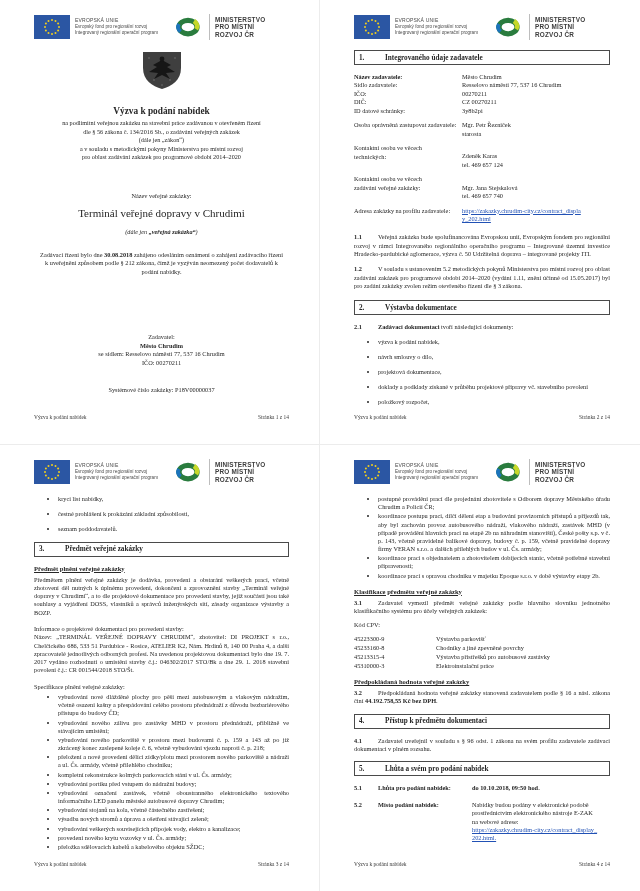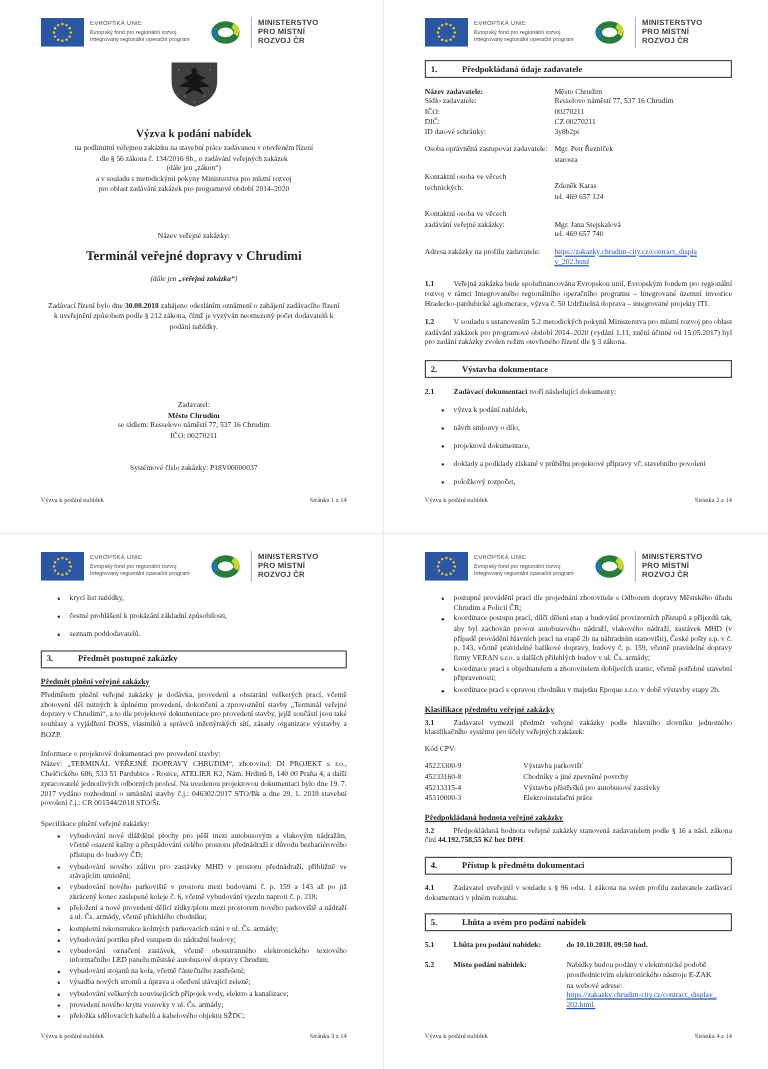--- a/index.html
+++ b/index.html
@@ -33,21 +33,21 @@
   ul.doc li { font-size:6.3px; line-height:1.3; text-align:justify; }
   ul.sp li { margin-bottom:7px; }
   ul.tight li { margin-bottom:1px; }
   .footer { position:absolute; left:34px; right:30px; bottom:24px; display:flex; justify-content:space-between; font-size:5.4px; color:#3a3a3a; }
 
   
   .arms { text-align:center; margin:6px 0 10px 0; }
   .p1-title { font-size:9.3px; font-weight:bold; text-align:center; margin-bottom:3px; }
   .p1-sub { font-size:6.2px; text-align:center; line-height:1.38; }
   .p1-nazev { margin-top:30px; font-size:6.3px; text-align:center; }
-  .p1-main { font-size:11px; font-weight:bold; text-align:center; margin-top:8px; }
+  .p1-main { font-size:11px; font-weight:normal; text-align:center; margin-top:8px; }
   .p1-alias { font-size:6.2px; text-align:center; margin-top:9px; font-style:italic; }
   .p1-open { margin:16px 6px 0 6px; font-size:6.3px; line-height:1.38; text-align:center; }
   .p1-zad { margin-top:56px; text-align:center; font-size:6.3px; line-height:1.4; }
   .p1-sys { margin-top:18px; text-align:center; font-size:6.3px; }
 
   
   .id-row { display:flex; font-size:6.3px; line-height:1.34; }
   .id-row .lab { width:108px; flex-shrink:0; }
   .id-row .val { flex:1; }
   .id-gap { height:6px; }
@@ -188,21 +188,21 @@
         <div class="min-text">
           <div>MINISTERSTVO</div>
           <div>PRO MÍSTNÍ</div>
           <div>ROZVOJ ČR</div>
         </div>
       </div>
     </div>
 
     <div class="section-box">
       <span class="snum">1.</span>
-      <span>Předpokládaná údaje zadavatele</span>
+      <span>Integrovaného údaje zadavatele</span>
     </div>
 
     <div class="id-row">
         <span class="lab bold">Název zadavatele:</span>
         <span class="val">Město Chrudim</span>
       </div>
     <div class="id-row">
         <span class="lab">Sídlo zadavatele:</span>
         <span class="val">Resselovo náměstí 77, 537 16 Chrudim</span>
       </div>
@@ -309,21 +309,21 @@
     </div>
 
     <ul class="doc sp">
       <li>krycí list nabídky,</li>
       <li>čestné prohlášení k prokázání základní způsobilosti,</li>
       <li>seznam poddodavatelů.</li>
     </ul>
 
     <div class="section-box">
       <span class="snum">3.</span>
-      <span>Předmět postupné zakázky</span>
+      <span>Předmět veřejné zakázky</span>
     </div>
 
     <div class="uhead">Předmět plnění veřejné zakázky</div>
     <p class="body-txt just" style="margin:0 0 8px 0">Předmětem plnění veřejné zakázky je dodávka, provedení a obstarání veškerých prací, včetně zhotovení děl nutných k úplnému provedení, dokončení a zprovoznění stavby „Terminál veřejné dopravy v Chrudimi“, a to dle projektové dokumentace pro provedení stavby, jejíž součástí jsou také souhlasy a vyjádření DOSS, vlastníků a správců inženýrských sítí, zásady organizace výstavby a BOZP.</p>
 
     <div class="body-txt">Informace o projektové dokumentaci pro provedení stavby:</div>
     <p class="body-txt just" style="margin:0 0 8px 0">Název: „TERMINÁL VEŘEJNÉ DOPRAVY CHRUDIM“, zhotovitel: DI PROJEKT s r.o., Chelčického 686, 533 51 Pardubice - Rosice, ATELIER K2, Nám. Hrdinů 8, 140 00 Praha 4, a další zpracovatelé jednotlivých odborných profesí. Na uvedenou projektovou dokumentaci bylo dne 19. 7. 2017 vydáno rozhodnutí o umístění stavby č.j.: 046302/2017 STO/Bk a dne 29. 1. 2018 stavební povolení č.j.: CR 001544/2018 STO/Št.</p>
 
     <div class="body-txt" style="margin-bottom:2px">Specifikace plnění veřejné zakázky:</div>
     <ul class="doc tight">

